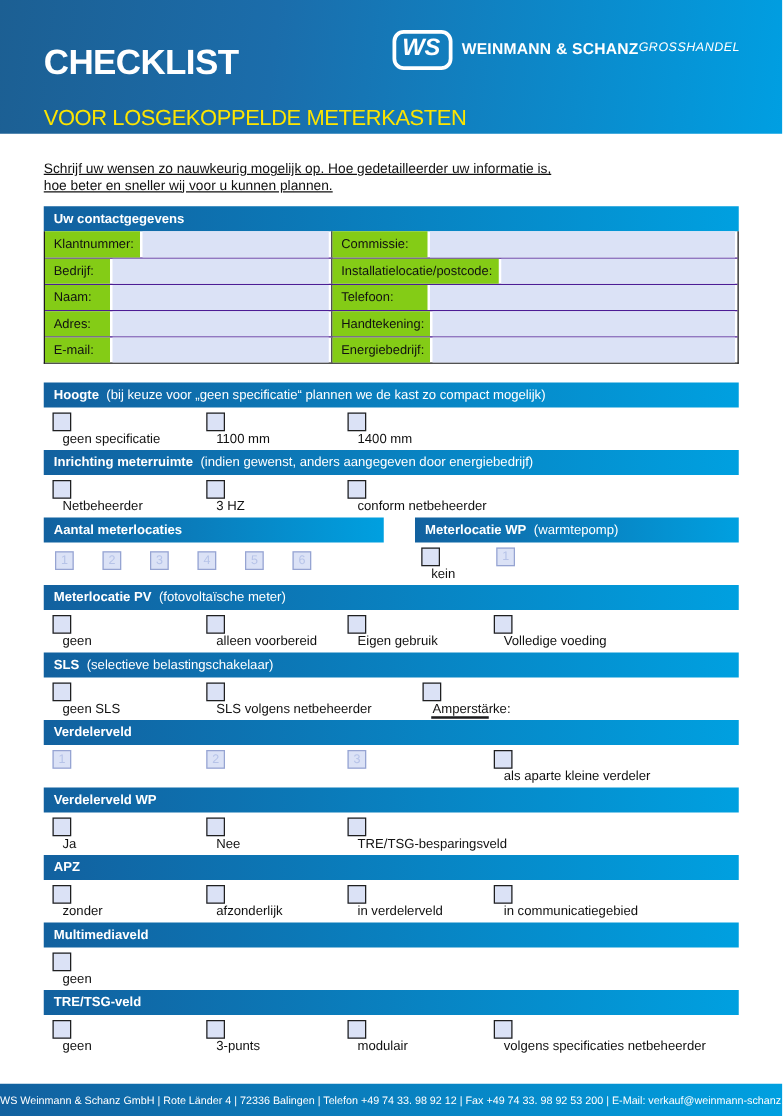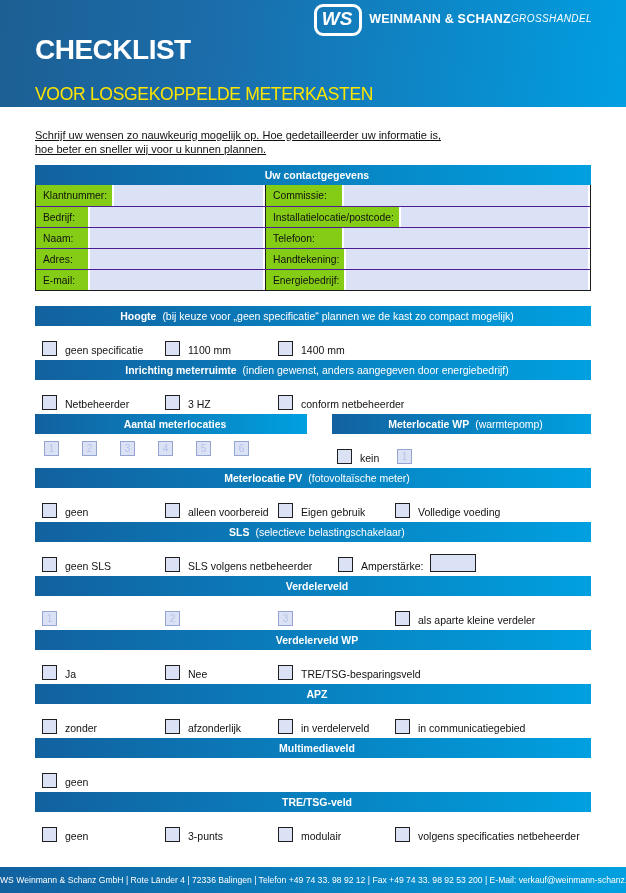--- a/index.html
+++ b/index.html
@@ -5,51 +5,51 @@
   * { margin:0; padding:0; box-sizing:border-box; }
   html,body { background:#fff; }
   body { font-family:"Liberation Sans", sans-serif; color:#111; }
   .page { position:relative; width:626px; height:893px; margin:0 auto; background:#fff; overflow:hidden; }
 
   
   .hdr { position:relative; height:107px; background:linear-gradient(97deg,#1c5f93 0%,#1b6dab 35%,#009fe2 100%); }
   .hdr-titles { position:absolute; left:35px; top:36px; }
   .hdr-title { color:#fff; font-size:28px; font-weight:bold; letter-spacing:-0.5px; line-height:1; }
   .hdr-sub { color:#fde500; font-size:17.5px; font-weight:normal; letter-spacing:-0.3px; margin-top:22px; line-height:1; }
-  .logo { position:absolute; right:34px; top:4px; display:flex; align-items:center; gap:7px; }
+  .logo { position:absolute; right:34px; top:24px; display:flex; align-items:center; gap:7px; }
   .logo-mono { border:3px solid #fff; border-radius:9px; color:#fff; font-weight:bold; font-style:italic; font-size:19px; padding:1px 7px 2px 5px; line-height:1.2; }
   .logo-txt { display:flex; flex-direction:row; }
   .logo-brand { color:#fff; font-weight:bold; font-size:12.5px; letter-spacing:0.2px; line-height:1.1; }
   .logo-sub { color:#fff; font-size:10px; letter-spacing:0.4px; line-height:1.2;font-style:italic; }
 
   
   .content { padding:0 35px; }
   .intro { margin:22px 0 9px 0; font-size:11px; line-height:13.5px; color:#101010;text-decoration:underline; }
 
   .bar { height:20px; line-height:20px; padding-left:8px; color:#fff; font-size:10.5px;
-         background:linear-gradient(90deg,#12619f 0%,#00a0e0 100%); white-space:nowrap; overflow:hidden;text-align:center; }
+         background:linear-gradient(90deg,#12619f 0%,#00a0e0 100%); white-space:nowrap; overflow:hidden; }
   .bar-title { font-weight:bold; }
   .bar-note { font-weight:normal; margin-left:3px; }
 
   
   .ctable { border:1px solid #1a1a1a; border-top:none; }
   .crow { display:flex; height:21px; border-top:1px solid #4c1d95; }
   .crow:first-child { border-top:none; }
   .ccell { display:flex; align-items:stretch; }
   .ccell.left  { width:230px; border-right:1px solid #1a1a1a; }
   .ccell.right { flex:1; }
   .clabel { display:flex; align-items:center; padding-left:7px; padding-right:5px; font-size:10.3px; white-space:nowrap; background:#84cc16; }
   .ccell.left  .clabel { min-width:52px; }
   .ccell.right .clabel { min-width:76px; }
   .cinput { flex:1; background:#dbe2f6; margin:0 2px; }
 
   
   .sec-gap { margin-top:15px; }
   .opt-row { position:relative; height:34px; }
-  .opt { position:absolute; top:14px; display:flex; align-items:flex-end; height:16px; }
+  .opt { position:absolute; top:4px; display:flex; align-items:flex-start; height:16px;flex-direction:column; }
   .p0 { left:7px; } .p1 { left:130px; } .p2 { left:243px; } .p3 { left:360px; } .pamper { left:303px; }
   .cb { width:15px; height:15px; background:#dbe2f6; border:1px solid #1f1f1f; flex:0 0 auto; }
   .numbox { width:15px; height:15px; background:#dbe2f6; border:1px solid #96a4d2; color:#b6c3e8;
             font-size:10px; line-height:14px; text-align:center; flex:0 0 auto; }
   .opt-label { margin-left:8px; font-size:10.5px; white-space:nowrap; }
   .amper-input { display:inline-block; width:46px; height:18px; background:#dbe2f6; border:1.5px solid #1f1f1f; margin-left:7px; }
 
   
   .split { display:flex; }
   .split-left { width:272px; }

